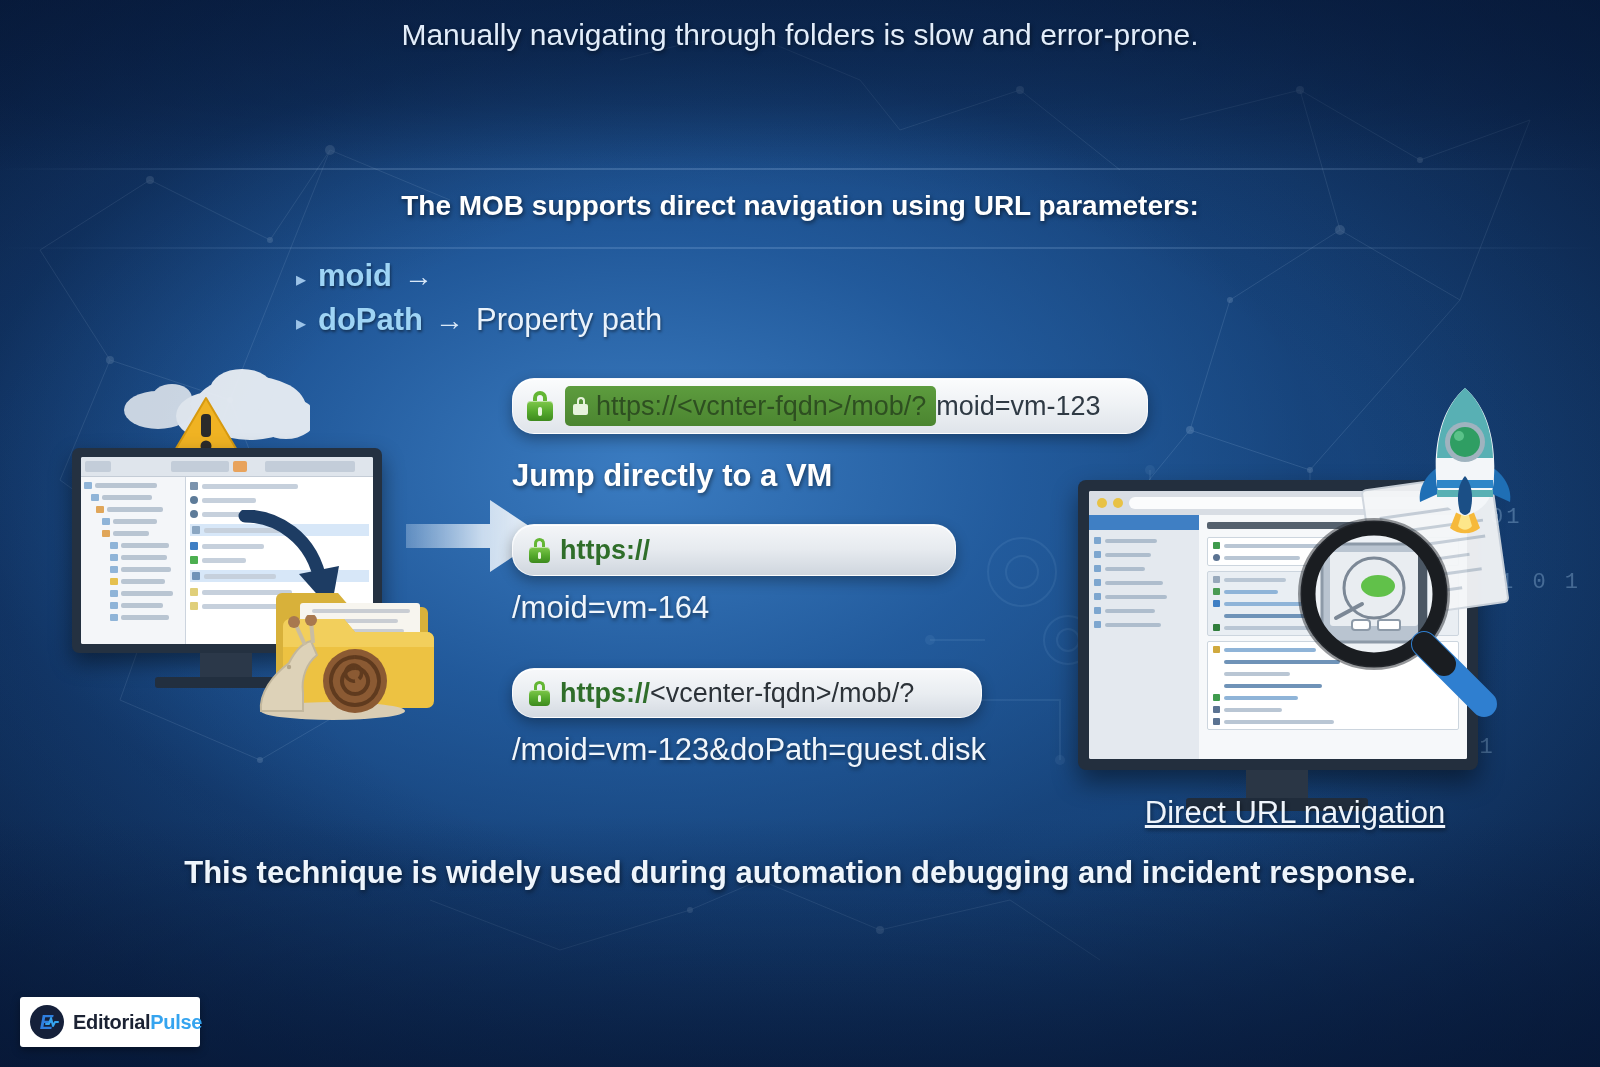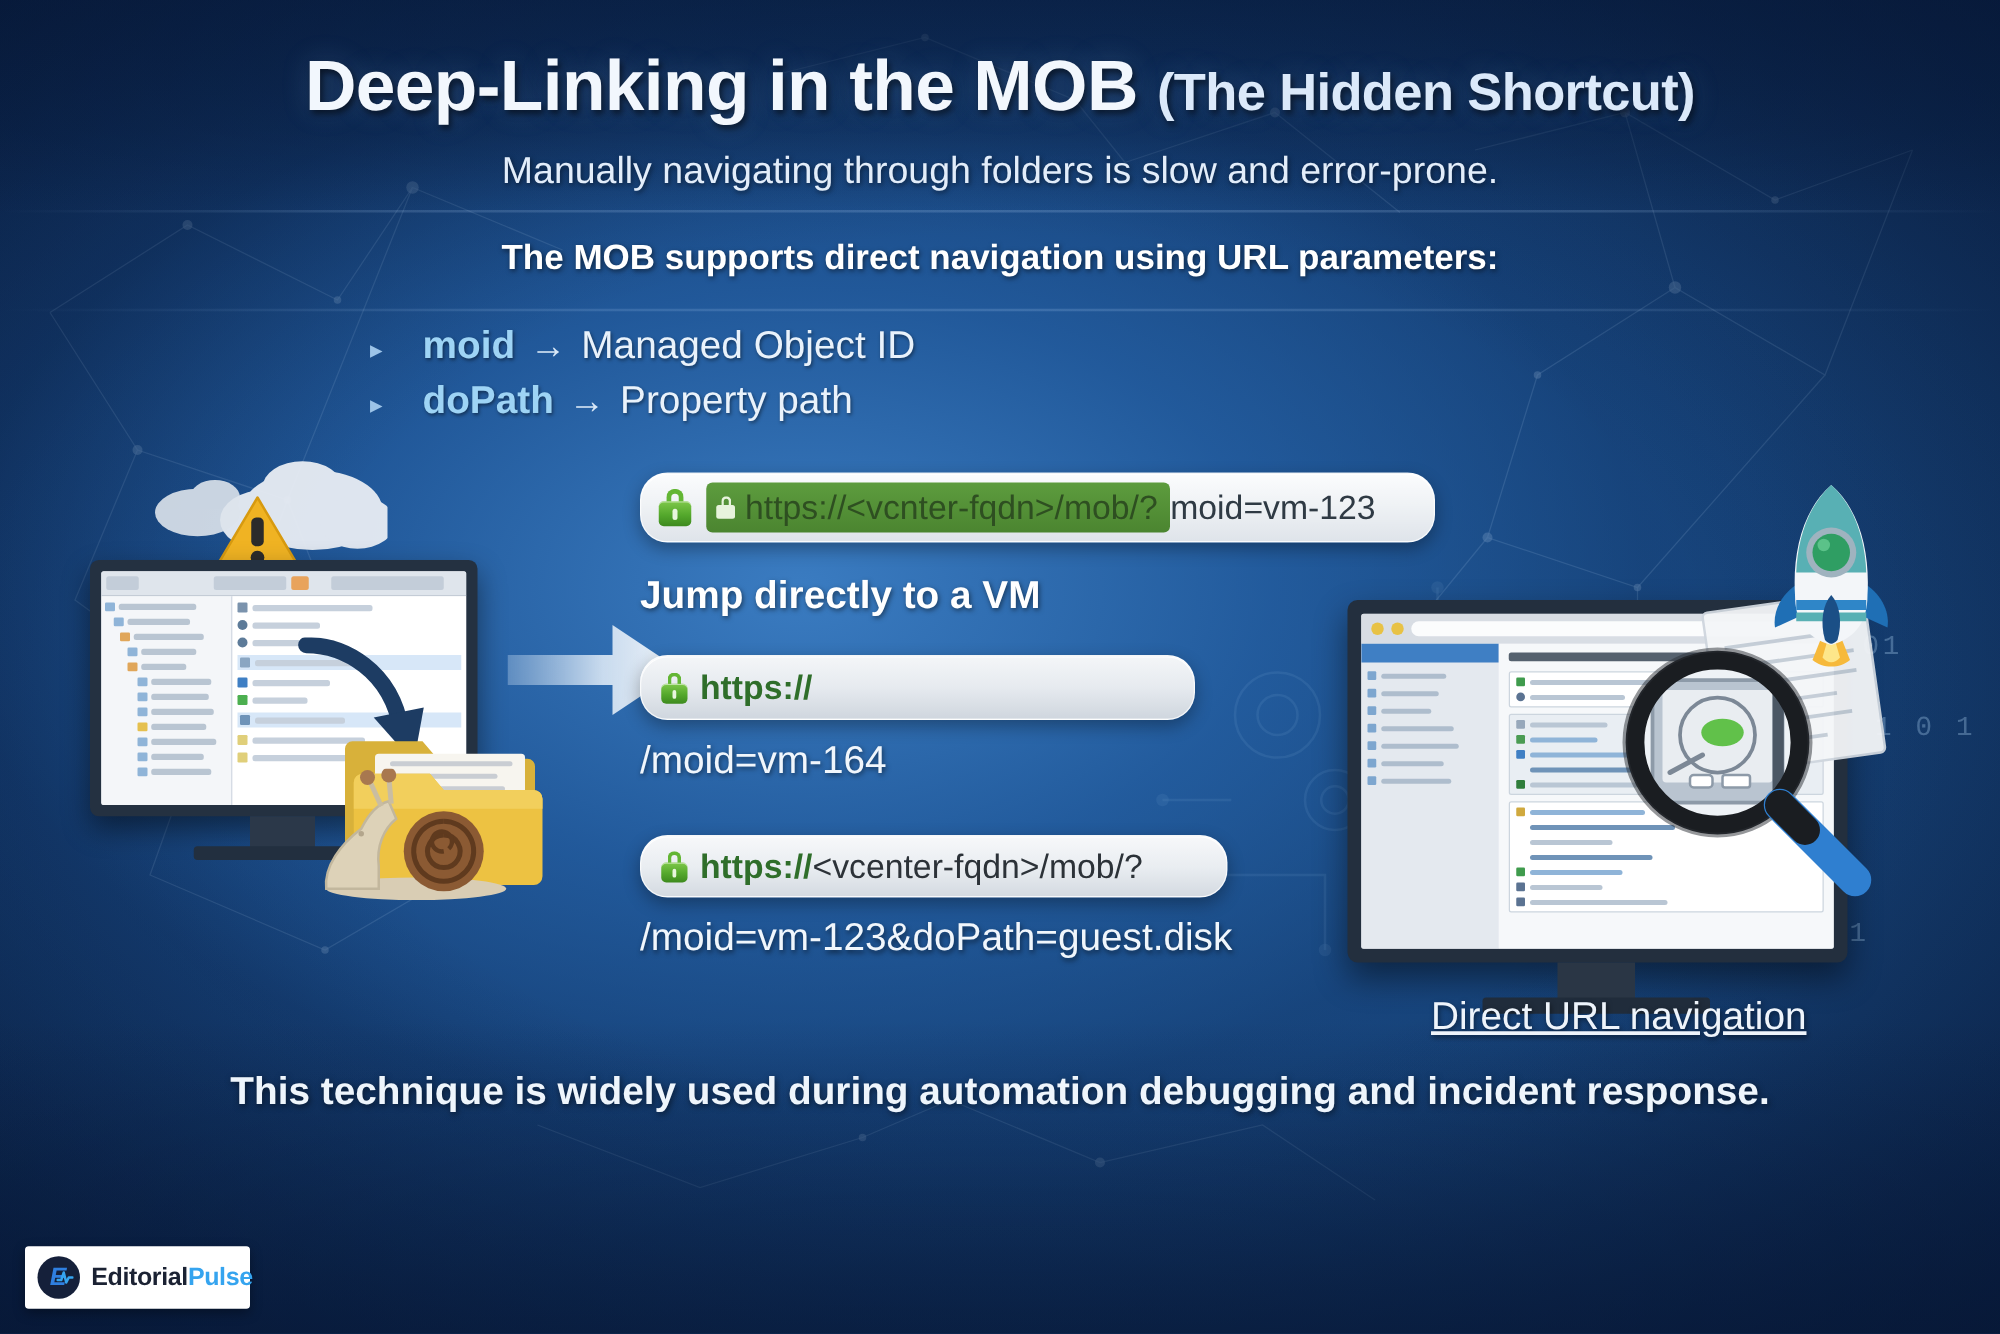--- a/index.html
+++ b/index.html
@@ -75,21 +75,20 @@
   .param-row { display: flex; align-items: baseline; margin-bottom: 8px; }
   .param-bullet {
     width: 22px;
     color: #9dc4e8;
     font-size: 20px;
     line-height: 1;
   }
   .param-key {
     font-size: 31px; font-weight: bold; color: #9ed4f5;
     text-shadow: 1px 2px 3px rgba(0,0,0,0.45);
-    margin-left: 20px;
   }
   .param-arrow {
     font-size: 29px; color: #d9e8f7; margin: 0 12px;
   }
   .param-val {
     font-size: 31px; color: #e9f2fb;
     text-shadow: 1px 2px 3px rgba(0,0,0,0.45);
   }
 
   
@@ -383,35 +382,30 @@
   <div class="band darkband"></div>
   <div class="band darkband-b"></div>
   <div class="band band-top"></div>
   <div class="band band-mid"></div>
 
   <div class="binary" style="left:1490px; top:505px;">01</div>
   <div class="binary" style="left:1500px; top:570px;">1 0 1</div>
   <div class="binary" style="left:1350px; top:735px;">0 1 1 1 1</div>
 
   <div class="header">
-    <div class="title">
-      <span>Deep-Linking in the MOB</span>
-      <span class="sub-paren">(The Hidden Shortcut)</span>
-    </div>
     <div class="subtitle">Manually navigating through folders is slow and error-prone.</div>
   </div>
 
   <div class="lead">The MOB supports direct navigation using URL parameters:</div>
 
   <div class="params">
     <div class="param-row">
       <span class="param-bullet">▸</span>
       <span class="param-key">moid</span>
       <span class="param-arrow">→</span>
-      <span class="param-val">Managed Object ID</span>
     </div>
     <div class="param-row">
       <span class="param-bullet">▸</span>
       <span class="param-key">doPath</span>
       <span class="param-arrow">→</span>
       <span class="param-val">Property path</span>
     </div>
   </div>
 
   <div class="left-scene">

